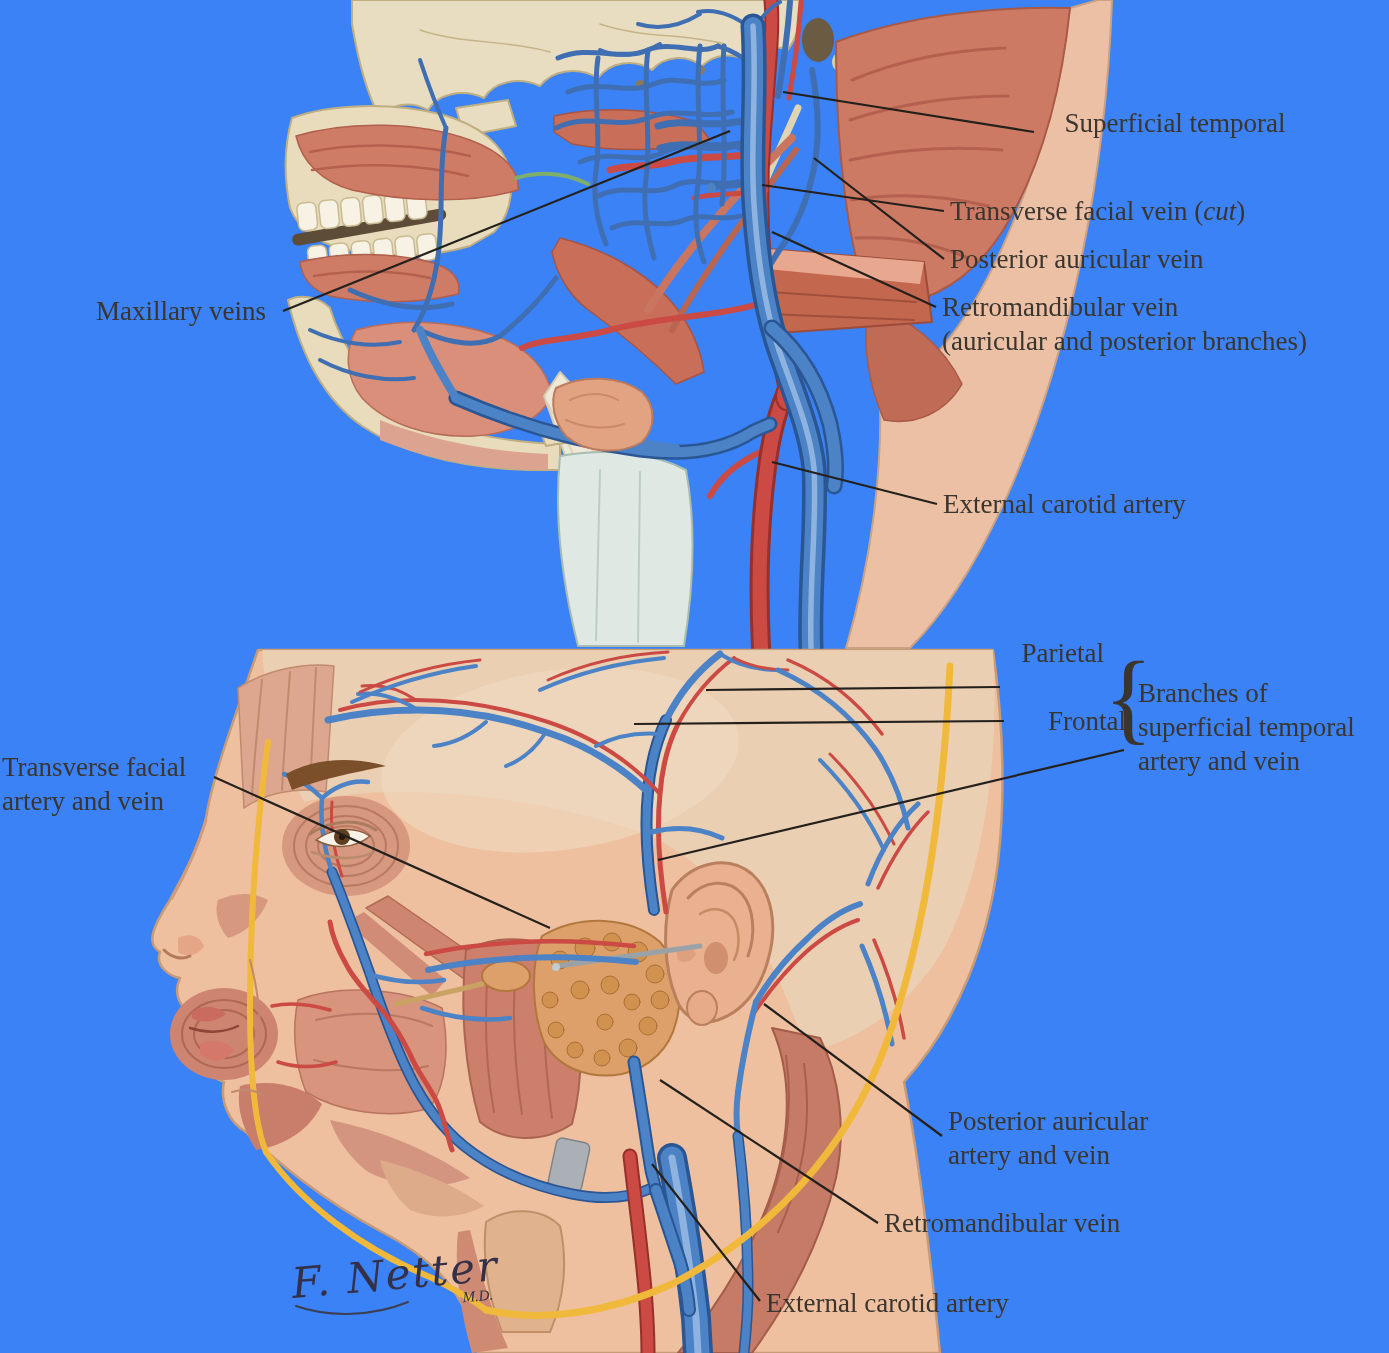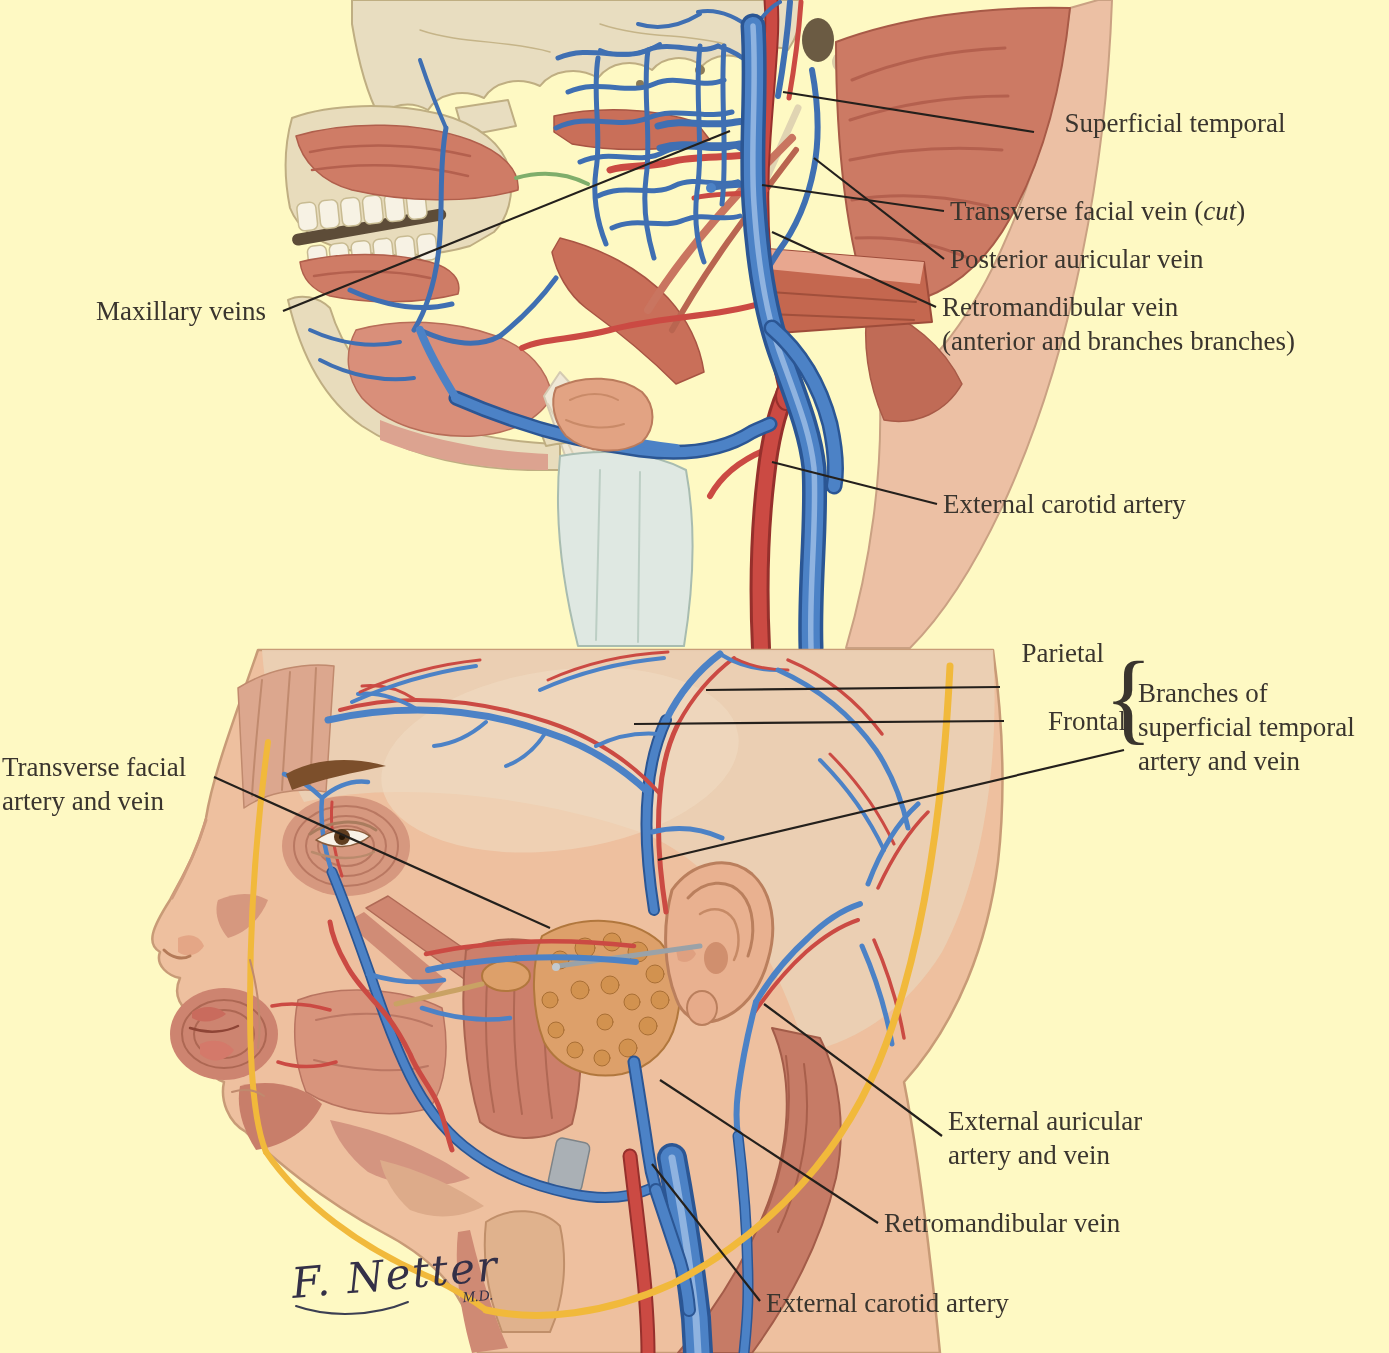--- a/index.html
+++ b/index.html
@@ -1,16 +1,16 @@
 <!DOCTYPE html>
 <html><head>
 <meta charset="utf-8">
 <style>
   html,body{margin:0;padding:0;background:#fff;}
-  .plate{position:relative;width:1389px;height:1353px;background:#fef9c3;overflow:hidden;
+  .plate{position:relative;width:1389px;height:1353px;background:#3b82f6;overflow:hidden;
          font-family:"Liberation Serif","DejaVu Serif",serif;color:#3a352e;}
   svg.art{position:absolute;left:0;top:0;}
   .label{position:absolute;font-size:27px;line-height:34px;color:#3a352e;white-space:nowrap;}
   .label .line{display:block;}
   .center{text-align:center;}
   .rightalign{text-align:right;}
   .label em{font-style:italic;}
   .brace{position:absolute;font-size:102px;line-height:110px;color:#3a352e;font-weight:400;
          font-family:"Liberation Serif",serif;}
   .signature{position:absolute;left:292px;top:1250px;transform:rotate(-5deg);color:#343047;}
@@ -316,21 +316,21 @@
   <div class="label" style="left:950px;top:242px;">
     <span>Posterior auricular vein</span>
   </div>
 
   <div class="label" style="left:950px;top:194px;">
     <span>Transverse facial vein (</span><em>cut</em><span>)</span>
   </div>
 
   <div class="label" style="left:942px;top:290px;">
     <span class="line">Retromandibular vein</span>
-    <span class="line">(anterior and branches branches)</span>
+    <span class="line">(auricular and posterior branches)</span>
   </div>
 
   <div class="label rightalign" style="left:83px;top:294px;width:196px;text-align:center;">
     <span>Maxillary veins</span>
   </div>
 
   <div class="label" style="left:943px;top:487px;">
     <span>External carotid artery</span>
   </div>
 
@@ -348,21 +348,21 @@
 
   <div class="brace" style="left:1104px;top:642px;">{</div>
 
   <div class="label" style="left:1138px;top:676px;">
     <span class="line">Branches of</span>
     <span class="line">superficial temporal</span>
     <span class="line">artery and vein</span>
   </div>
 
   <div class="label" style="left:948px;top:1104px;">
-    <span class="line">External auricular</span>
+    <span class="line">Posterior auricular</span>
     <span class="line">artery and vein</span>
   </div>
 
   <div class="label" style="left:884px;top:1206px;">
     <span>Retromandibular vein</span>
   </div>
 
   <div class="label" style="left:766px;top:1286px;">
     <span>External carotid artery</span>
   </div>

